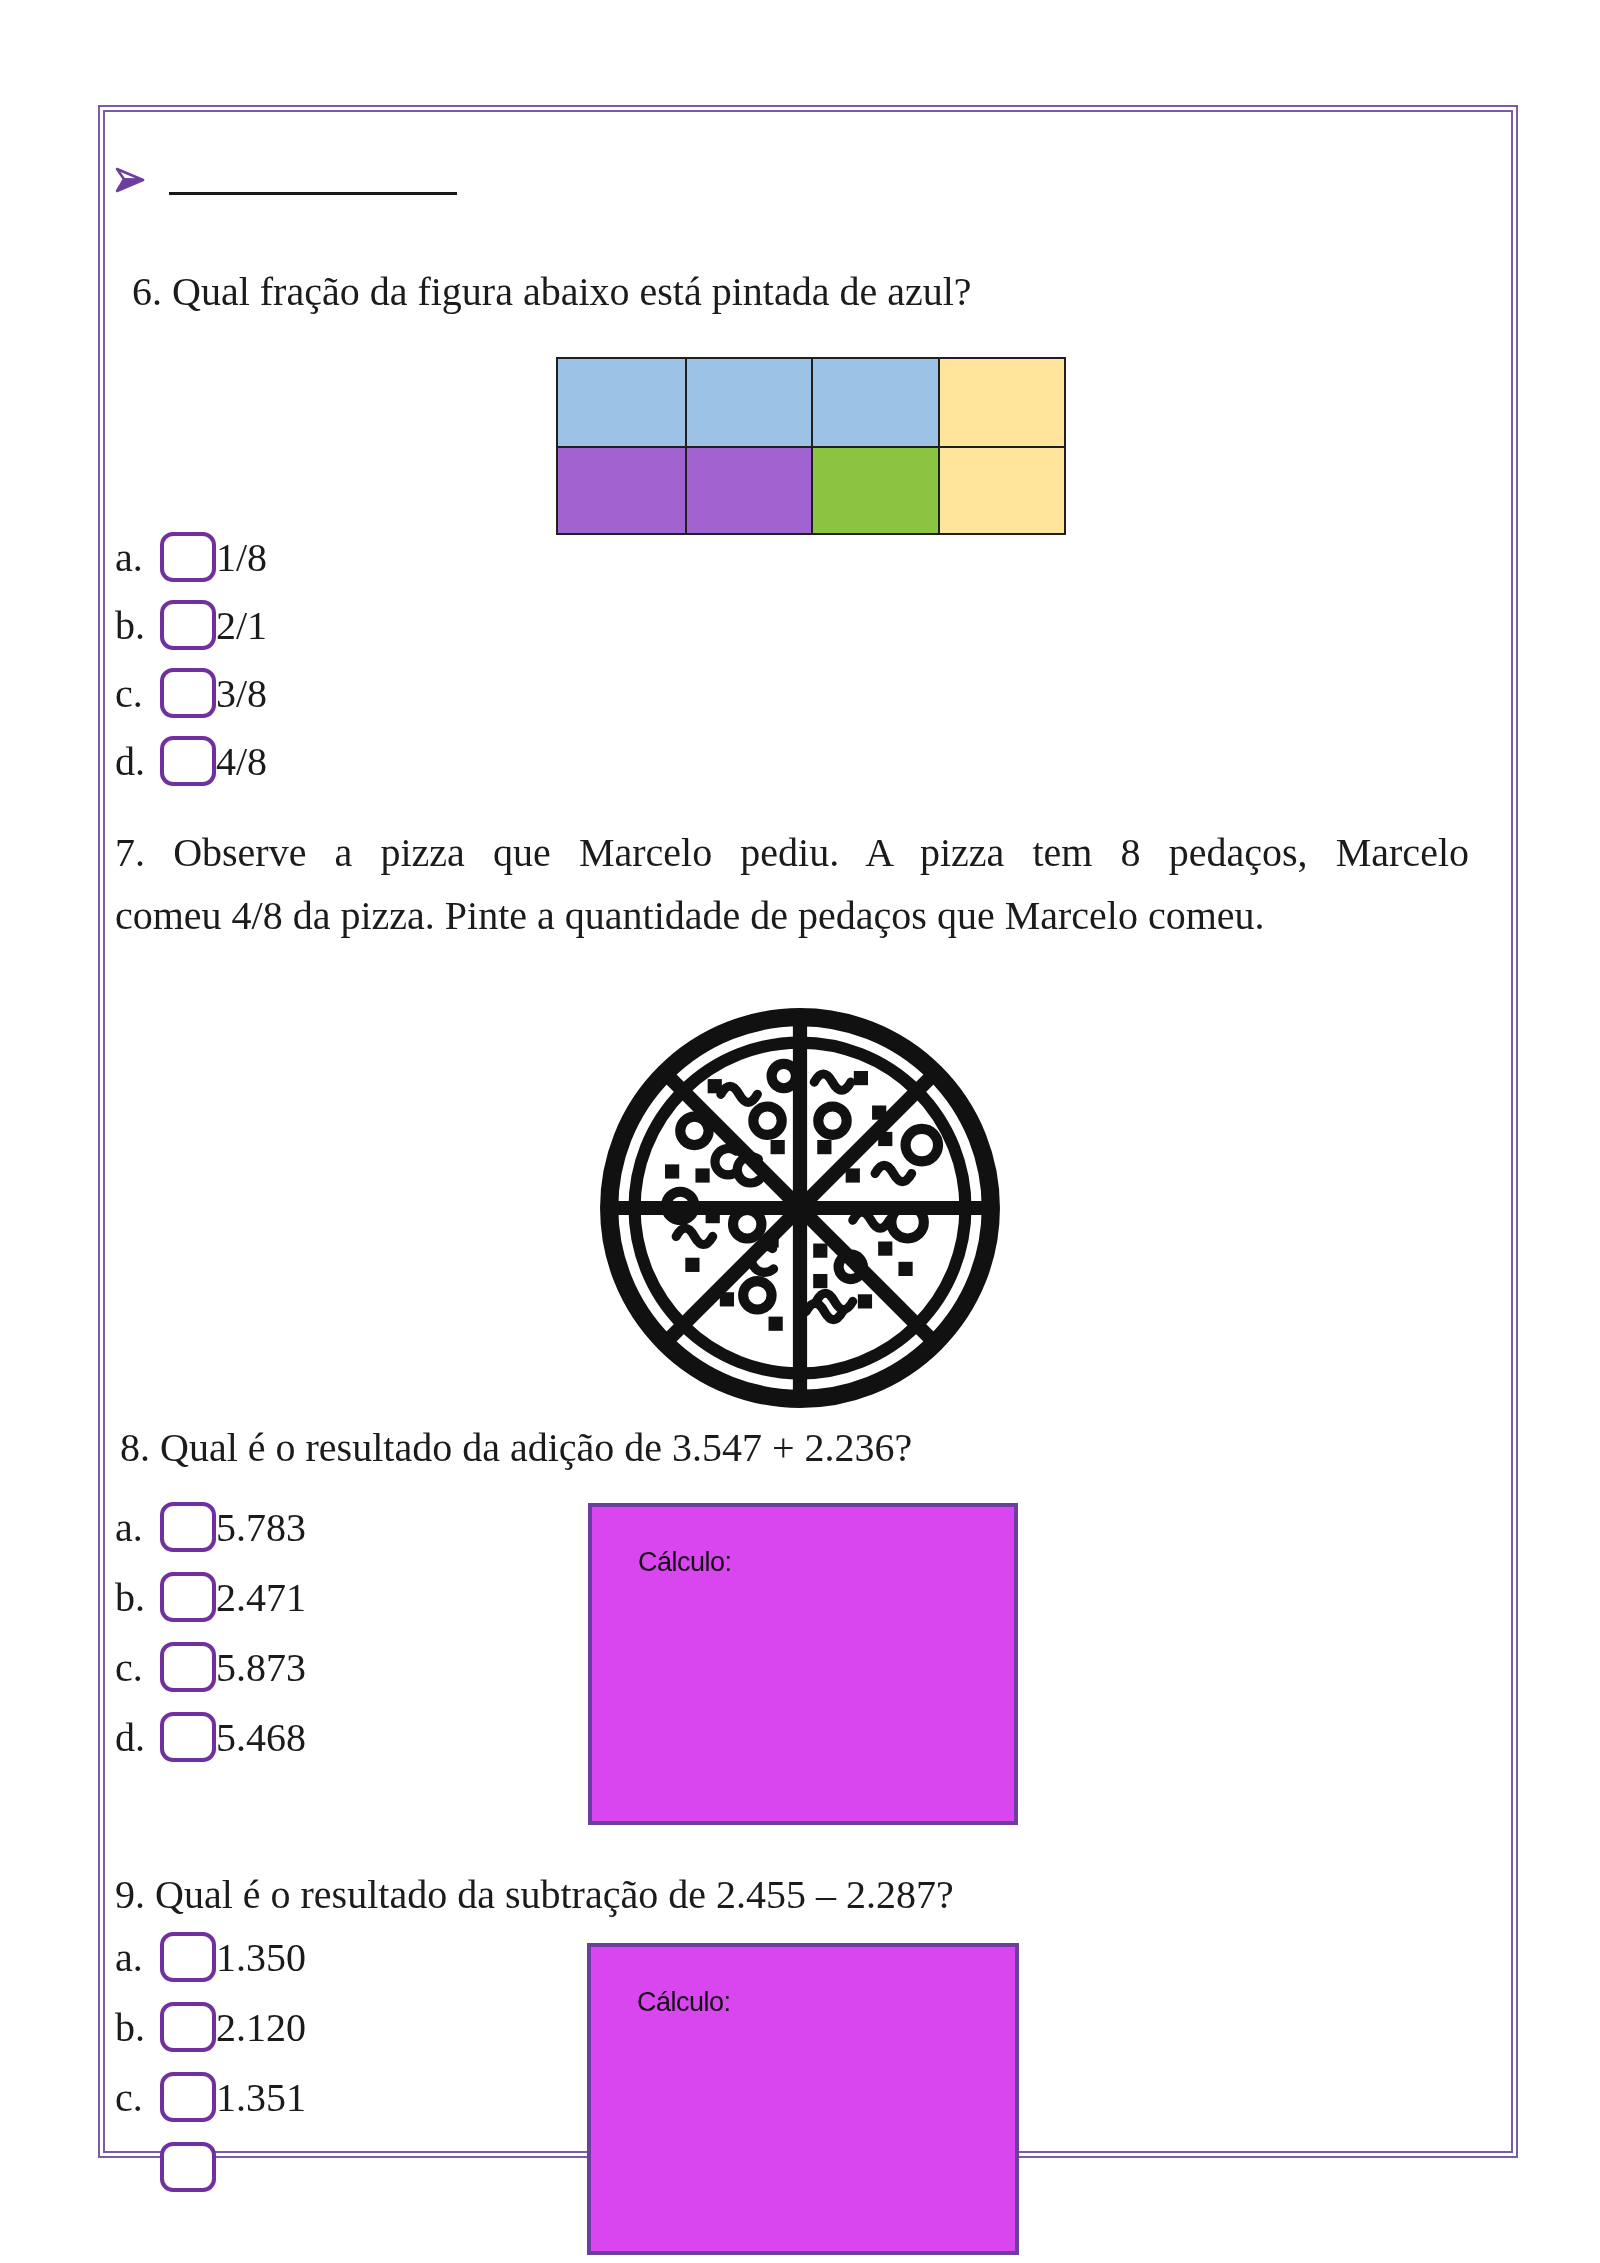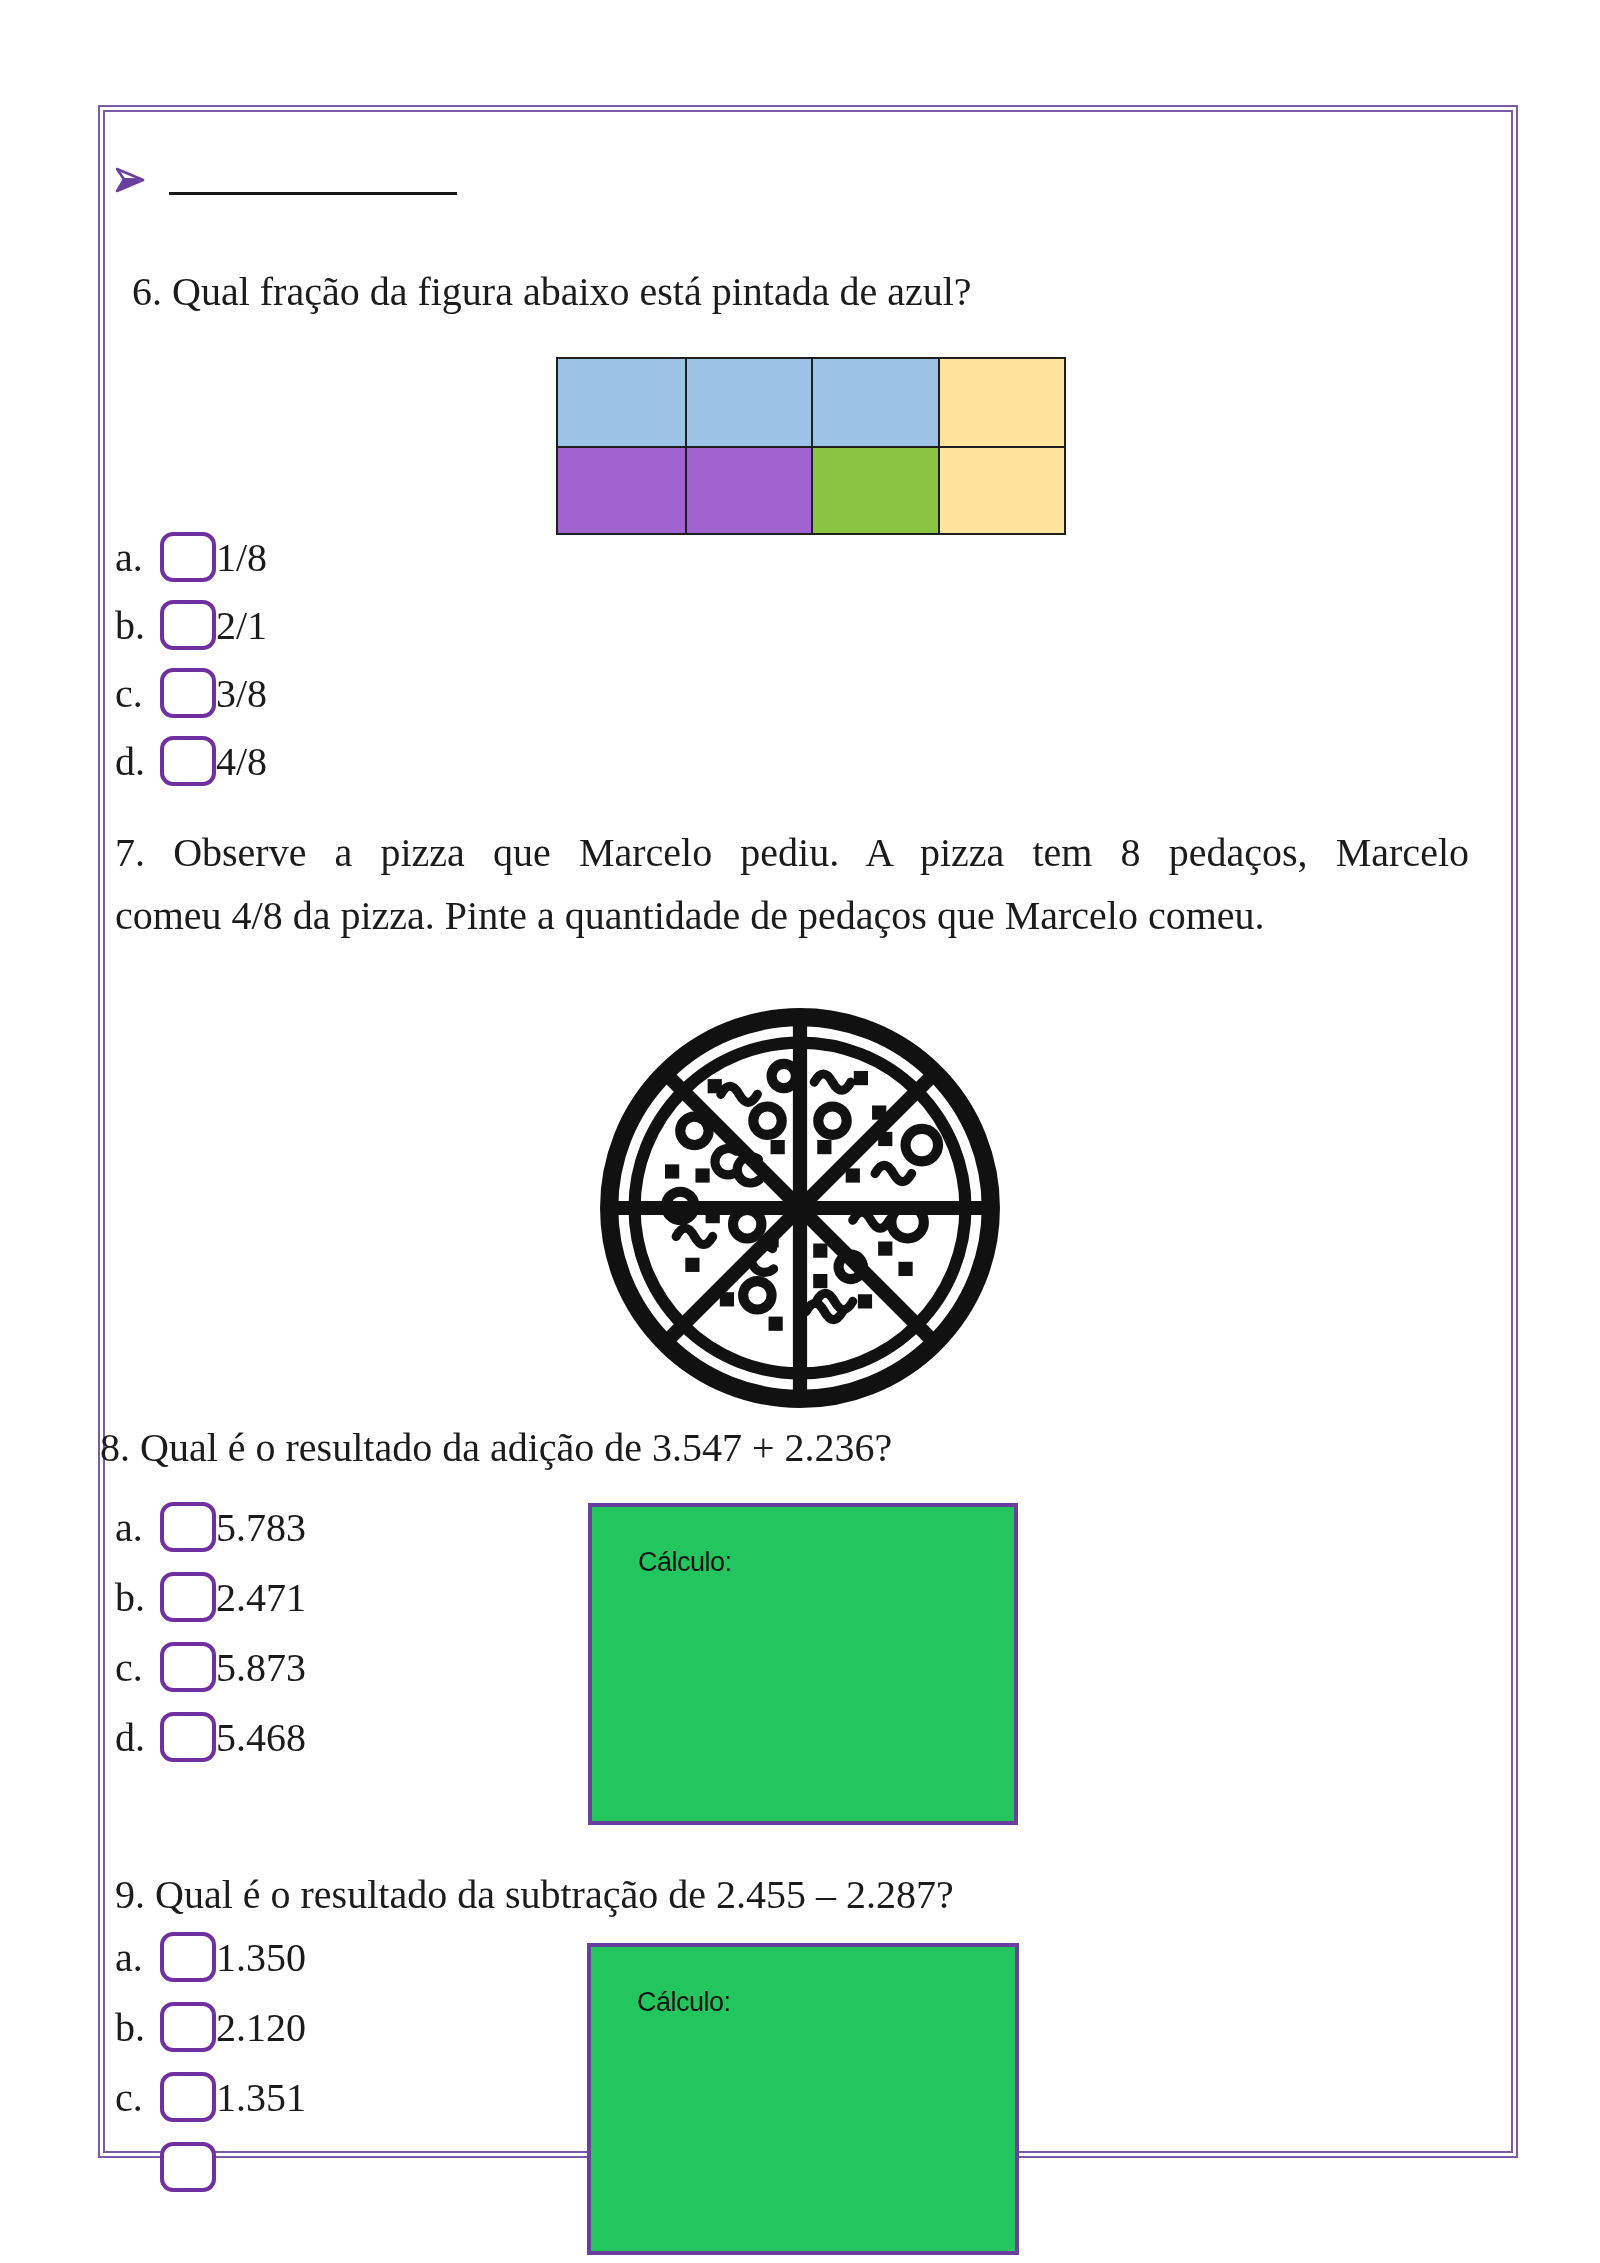--- a/index.html
+++ b/index.html
@@ -37,21 +37,21 @@
   .cb{
     display:inline-block;box-sizing:border-box;width:56px;height:50px;flex:none;
     border:4px solid #7030a0;border-radius:13px;background:#ffffff;
   }
   .opt-value{white-space:nowrap;}
   
   .q7line{left:115px;width:1354px;font-size:40px;line-height:46px;white-space:normal;}
   .just{text-align:justify;text-align-last:justify;}
   
   .calcbox{
-    box-sizing:border-box;border:4px solid #6b3fa0;background:#22c55e;z-index:5;padding-left:48px;
+    box-sizing:border-box;border:4px solid #6b3fa0;background:#d946ef;z-index:5;padding-left:48px;
   }
   .calclabel{
     position:absolute;left:46px;top:40px;
     font-family:"Liberation Sans","DejaVu Sans",sans-serif;
     font-size:27px;color:#111111;letter-spacing:-0.5px;
   }
   svg{display:block;}
 </style>
 </head>
 <body>
@@ -150,21 +150,21 @@
       <rect x="43.5" y="124.5" width="7" height="7" fill="#111"></rect>
       <rect x="82.5" y="112.5" width="7" height="7" fill="#111"></rect>
       <rect x="60.5" y="141.5" width="7" height="7" fill="#111"></rect>
       <rect x="84.5" y="153.5" width="7" height="7" fill="#111"></rect>
       <path d="M79.5,76 a6.5,6.5 0 1 0 0.5,10" fill="none" stroke="#111" stroke-width="4.5" stroke-linecap="round"></path>
       <path d="M86.5,120 a6.5,6.5 0 1 0 0.5,10" fill="none" stroke="#111" stroke-width="4.5" stroke-linecap="round"></path>
       <path d="M68.5,72 a6.5,6.5 0 1 0 0.5,10" fill="none" stroke="#111" stroke-width="4.5" stroke-linecap="round"></path>
     </g>
 </svg>
 
-<div class="abs qtitle" style="left:100px;top:1424px;">8. Qual é o resultado da adição de 3.547 + 2.236?</div>
+<div class="abs qtitle" style="left:120px;top:1424px;">8. Qual é o resultado da adição de 3.547 + 2.236?</div>
 
 <div class="abs opts" style="left:115px;top:1502px;">
     <div class="opt-row">
       <span class="opt-label">a.</span>
       <span class="cb"></span>
       <span class="opt-value">5.783</span>
     </div>
     <div class="opt-row">
       <span class="opt-label">b.</span>
       <span class="cb"></span>

